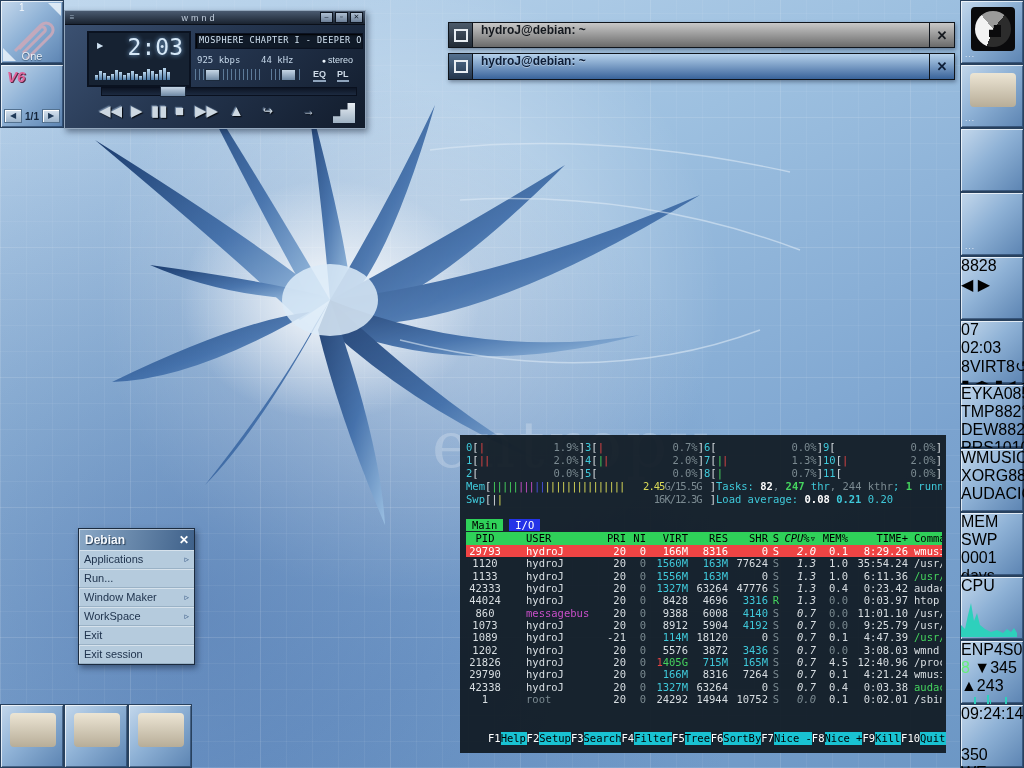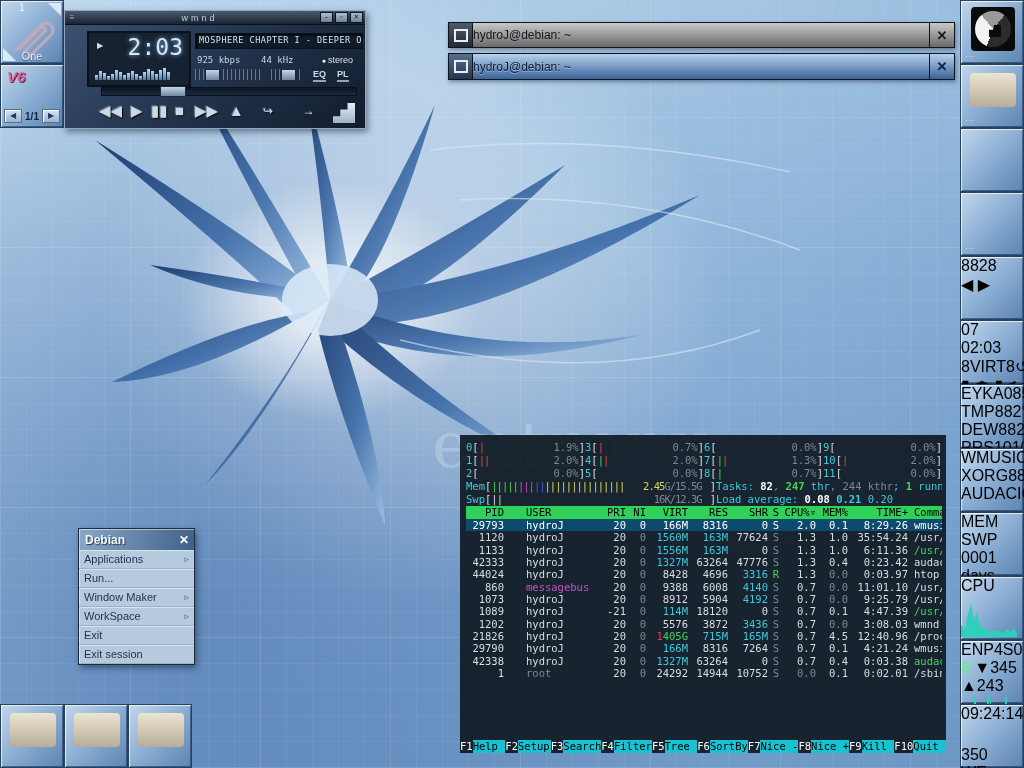--- a/index.html
+++ b/index.html
@@ -80,22 +80,22 @@
     clip-path:polygon(0 100%,0 66%,33% 66%,33% 33%,66% 33%,66% 0,100% 0,100% 100%);}
 
   
   .termbar{left:448px;width:505px;height:24px;display:flex;border:1px solid #10151c;box-shadow:1px 2px 4px rgba(10,20,40,.4);}
   #termbar1{top:22px;}
   #termbar2{top:53px;height:25px;}
   .term-mini{width:23px;background:linear-gradient(#4c5a6a,#222b36);border-right:1px solid #10151c;
     display:flex;align-items:center;justify-content:center;}
   #termbar2 .term-mini{background:linear-gradient(#55718f,#23354c);}
   .term-mini-glyph{width:10px;height:9px;border:2px solid #e8edf2;}
-  .term-title{flex:1;display:flex;align-items:center;
-    font-size:12px;font-weight:normal;}
+  .term-title{flex:1;display:flex;padding-left:8px;
+    font-size:12px;font-weight:bold;}
   #termbar1 .term-title{background:linear-gradient(#c8c8c8,#6a6a6a);color:#14181e;}
   #termbar2 .term-title{background:linear-gradient(#b6d2ec,#39639a);color:#0d1d36;text-shadow:0 1px 0 rgba(255,255,255,.35);}
   .term-close{width:24px;display:flex;align-items:center;justify-content:center;
     font-size:13px;font-weight:bold;border-left:1px solid #10151c;}
   #termbar1 .term-close{background:linear-gradient(#c8c8c8,#6a6a6a);color:#14181e;}
   #termbar2 .term-close{background:linear-gradient(#b6d2ec,#39639a);color:#0d1d36;}
 
   
   #htop{left:460px;top:435px;width:486px;height:318px;background:rgba(16,26,34,.93);
     font-family:"DejaVu Sans Mono",monospace;font-size:10.5px;line-height:13px;color:#d8dee2;}
@@ -106,35 +106,35 @@
   .hrow{display:flex;}
   .hbar{width:250px;display:flex;white-space:pre;position:relative;}
   .hbar .ticks{flex:1;letter-spacing:-1px;overflow:hidden;position:relative;}
   .hbar .val{position:absolute;right:8px;top:0;}
   .htxt{flex:1;white-space:pre;overflow:hidden;}
   #tabs{margin-top:13px;white-space:pre;}
   .tab-main{background:#2fd159;color:#000;padding:0 6px;}
   .tab-io{background:#2433e8;color:#fff;padding:0 6px;margin-left:6px;}
   #phead{display:flex;background:#2fd159;color:#000;white-space:pre;}
   .prow{display:flex;white-space:pre;height:12.35px;line-height:12.35px;}
-  .prow.sel{background:#0c4a6e;}
+  .prow.sel{background:#ef4444;}
   .pc{overflow:hidden;}
-  .c-pid{width:38px;text-align:right;}
+  .c-pid{width:38px;text-align:center;}
   .c-user{width:68px;padding-left:22px;}
   .c-pri{width:26px;text-align:right;margin-left:6px;}
   .c-ni{width:20px;text-align:right;}
   .c-virt{width:42px;text-align:right;}
   .c-res{width:40px;text-align:right;}
   .c-shr{width:40px;text-align:right;}
   .c-s{width:16px;text-align:center;}
-  .c-cpu{width:32px;text-align:right;}
+  .c-cpu{width:32px;text-align:right;font-style:italic;}
   .c-mem{width:32px;text-align:right;}
   .c-time{width:60px;text-align:right;}
   .c-cmd{flex:1;padding-left:6px;}
-  #fkeys{position:absolute;left:0;right:0;bottom:0;display:flex;white-space:pre;}
+  #fkeys{position:absolute;left:0;right:0;bottom:8px;display:flex;white-space:pre;padding-left:28px;}
   .fk-key{color:#fff;}
   .fk-lbl{background:#19c2d2;color:#000;width:44px;display:inline-block;}
 
   
   #menu{left:78px;top:528px;width:115px;box-shadow:2px 3px 6px rgba(10,20,40,.45);border:1px solid #1c2c40;}
   #menu-title{height:21px;background:linear-gradient(100deg,#8aa8c6,#3f618a);display:flex;align-items:center;
     box-shadow:inset 1px 1px 0 rgba(255,255,255,.5);}
   #menu-title-label{flex:1;padding-left:6px;font-size:12px;font-weight:bold;color:#f4f8fc;text-shadow:1px 1px 1px #233850;}
   #menu-close{width:20px;text-align:center;color:#fff;font-weight:bold;font-size:12px;}
   #menu-items{background:#b5cbdd;}
@@ -373,20 +373,21 @@
         <div class="meter"><span style="color: rgb(63, 201, 218);">11</span><span style="color: rgb(216, 222, 226);">[</span><span class="ticks"></span><span style="color: rgb(123, 138, 145);">0.0%</span><span style="color: rgb(216, 222, 226);">]</span></div>
       </div>
     <div class="hrow">
         <div class="hbar" id="membar"><span style="color: rgb(63, 201, 218);">Mem</span><span style="color: rgb(216, 222, 226);">[</span><span class="ticks"><span style="color: rgb(69, 211, 94);">|||||</span><span style="color: rgb(201, 79, 201);">|||</span><span style="color: rgb(73, 83, 224);">||</span><span style="color: rgb(217, 217, 87);">|||||||||||||||</span><span class="val"><span style="color: rgb(217, 217, 87);">2.45</span><span style="color: rgb(123, 138, 145);">G/15.5G</span></span></span><span style="color: rgb(216, 222, 226);">]</span></div>
         <div class="htxt" id="tasksline"><span style="color: rgb(63, 201, 218);">Tasks: </span><span style="color: rgb(255, 255, 255); font-weight: bold;">82</span><span style="color: rgb(123, 138, 145);">, </span><span style="color: rgb(69, 211, 94); font-weight: bold;">247</span><span style="color: rgb(63, 201, 218);"> thr</span><span style="color: rgb(123, 138, 145);">, 244 kthr</span><span style="color: rgb(63, 201, 218);">; </span><span style="color: rgb(69, 211, 94); font-weight: bold;">1</span><span style="color: rgb(63, 201, 218);"> runnin</span></div>
       </div>
     <div class="hrow">
         <div class="hbar" id="swpbar"><span style="color: rgb(63, 201, 218);">Swp</span><span style="color: rgb(216, 222, 226);">[</span><span class="ticks"><span style="color: rgb(216, 222, 226);">|</span><span style="color: rgb(217, 217, 87);">|</span><span class="val"><span style="color: rgb(123, 138, 145);">16K/12.3G</span></span></span><span style="color: rgb(216, 222, 226);">]</span></div>
         <div class="htxt" id="loadline"><span style="color: rgb(63, 201, 218);">Load average: </span><span style="color: rgb(255, 255, 255); font-weight: bold;">0.08 </span><span style="color: rgb(63, 201, 218); font-weight: bold;">0.21 </span><span style="color: rgb(63, 201, 218);">0.20</span></div>
       </div>
+    <div id="tabs"><span class="tab-main">Main</span><span class="tab-io">I/O</span></div>
     <div id="phead"><span class="pc c-pid">PID</span><span class="pc c-user">USER</span><span class="pc c-pri">PRI</span><span class="pc c-ni">NI</span><span class="pc c-virt">VIRT</span><span class="pc c-res">RES</span><span class="pc c-shr">SHR</span><span class="pc c-s">S</span><span class="pc c-cpu">CPU%▿</span><span class="pc c-mem">MEM%</span><span class="pc c-time">TIME+</span><span class="pc c-cmd">Command</span></div>
     <div id="prows">
         <div class="prow sel"><span class="pc c-pid"><span style="color: rgb(255, 255, 255);">29793</span></span><span class="pc c-user"><span style="color: rgb(255, 255, 255);">hydroJ</span></span><span class="pc c-pri"><span style="color: rgb(255, 255, 255);">20</span></span><span class="pc c-ni"><span style="color: rgb(255, 255, 255);">0</span></span><span class="pc c-virt"><span style="color: rgb(255, 255, 255);">166M</span></span><span class="pc c-res"><span style="color: rgb(255, 255, 255);">8316</span></span><span class="pc c-shr"><span style="color: rgb(255, 255, 255);">0</span></span><span class="pc c-s"><span style="color: rgb(255, 255, 255);">S</span></span><span class="pc c-cpu"><span style="color: rgb(255, 255, 255);">2.0</span></span><span class="pc c-mem"><span style="color: rgb(255, 255, 255);">0.1</span></span><span class="pc c-time"><span style="color: rgb(255, 255, 255);">8:29.26</span></span><span class="pc c-cmd"><span style="color: rgb(255, 255, 255);">wmusic</span></span></div>
         <div class="prow"><span class="pc c-pid"><span style="color: rgb(216, 222, 226);">1120</span></span><span class="pc c-user"><span style="color: rgb(216, 222, 226);">hydroJ</span></span><span class="pc c-pri"><span style="color: rgb(216, 222, 226);">20</span></span><span class="pc c-ni"><span style="color: rgb(123, 138, 145);">0</span></span><span class="pc c-virt"><span style="color: rgb(63, 201, 218);">1560M</span></span><span class="pc c-res"><span style="color: rgb(63, 201, 218);">163M</span></span><span class="pc c-shr"><span style="color: rgb(216, 222, 226);">77624</span></span><span class="pc c-s"><span style="color: rgb(123, 138, 145);">S</span></span><span class="pc c-cpu"><span style="color: rgb(216, 222, 226);">1.3</span></span><span class="pc c-mem"><span style="color: rgb(216, 222, 226);">1.0</span></span><span class="pc c-time"><span style="color: rgb(216, 222, 226);">35:54.24</span></span><span class="pc c-cmd"><span style="color: rgb(216, 222, 226);">/usr/lib/xorg</span></span></div>
         <div class="prow"><span class="pc c-pid"><span style="color: rgb(216, 222, 226);">1133</span></span><span class="pc c-user"><span style="color: rgb(216, 222, 226);">hydroJ</span></span><span class="pc c-pri"><span style="color: rgb(216, 222, 226);">20</span></span><span class="pc c-ni"><span style="color: rgb(123, 138, 145);">0</span></span><span class="pc c-virt"><span style="color: rgb(63, 201, 218);">1556M</span></span><span class="pc c-res"><span style="color: rgb(63, 201, 218);">163M</span></span><span class="pc c-shr"><span style="color: rgb(216, 222, 226);">0</span></span><span class="pc c-s"><span style="color: rgb(123, 138, 145);">S</span></span><span class="pc c-cpu"><span style="color: rgb(216, 222, 226);">1.3</span></span><span class="pc c-mem"><span style="color: rgb(216, 222, 226);">1.0</span></span><span class="pc c-time"><span style="color: rgb(216, 222, 226);">6:11.36</span></span><span class="pc c-cmd"><span style="color: rgb(69, 211, 94);">/usr/lib/xorg</span></span></div>
         <div class="prow"><span class="pc c-pid"><span style="color: rgb(216, 222, 226);">42333</span></span><span class="pc c-user"><span style="color: rgb(216, 222, 226);">hydroJ</span></span><span class="pc c-pri"><span style="color: rgb(216, 222, 226);">20</span></span><span class="pc c-ni"><span style="color: rgb(123, 138, 145);">0</span></span><span class="pc c-virt"><span style="color: rgb(63, 201, 218);">1327M</span></span><span class="pc c-res"><span style="color: rgb(216, 222, 226);">63264</span></span><span class="pc c-shr"><span style="color: rgb(216, 222, 226);">47776</span></span><span class="pc c-s"><span style="color: rgb(123, 138, 145);">S</span></span><span class="pc c-cpu"><span style="color: rgb(216, 222, 226);">1.3</span></span><span class="pc c-mem"><span style="color: rgb(216, 222, 226);">0.4</span></span><span class="pc c-time"><span style="color: rgb(216, 222, 226);">0:23.42</span></span><span class="pc c-cmd"><span style="color: rgb(216, 222, 226);">audacious</span></span></div>
         <div class="prow"><span class="pc c-pid"><span style="color: rgb(216, 222, 226);">44024</span></span><span class="pc c-user"><span style="color: rgb(216, 222, 226);">hydroJ</span></span><span class="pc c-pri"><span style="color: rgb(216, 222, 226);">20</span></span><span class="pc c-ni"><span style="color: rgb(123, 138, 145);">0</span></span><span class="pc c-virt"><span style="color: rgb(216, 222, 226);">8428</span></span><span class="pc c-res"><span style="color: rgb(216, 222, 226);">4696</span></span><span class="pc c-shr"><span style="color: rgb(63, 201, 218);">3316</span></span><span class="pc c-s"><span style="color: rgb(69, 211, 94);">R</span></span><span class="pc c-cpu"><span style="color: rgb(216, 222, 226);">1.3</span></span><span class="pc c-mem"><span style="color: rgb(123, 138, 145);">0.0</span></span><span class="pc c-time"><span style="color: rgb(216, 222, 226);">0:03.97</span></span><span class="pc c-cmd"><span style="color: rgb(216, 222, 226);">htop</span></span></div>
         <div class="prow"><span class="pc c-pid"><span style="color: rgb(216, 222, 226);">860</span></span><span class="pc c-user"><span style="color: rgb(201, 79, 201);">messagebus</span></span><span class="pc c-pri"><span style="color: rgb(216, 222, 226);">20</span></span><span class="pc c-ni"><span style="color: rgb(123, 138, 145);">0</span></span><span class="pc c-virt"><span style="color: rgb(216, 222, 226);">9388</span></span><span class="pc c-res"><span style="color: rgb(216, 222, 226);">6008</span></span><span class="pc c-shr"><span style="color: rgb(63, 201, 218);">4140</span></span><span class="pc c-s"><span style="color: rgb(123, 138, 145);">S</span></span><span class="pc c-cpu"><span style="color: rgb(216, 222, 226);">0.7</span></span><span class="pc c-mem"><span style="color: rgb(123, 138, 145);">0.0</span></span><span class="pc c-time"><span style="color: rgb(216, 222, 226);">11:01.10</span></span><span class="pc c-cmd"><span style="color: rgb(216, 222, 226);">/usr/bin/dbus</span></span></div>
         <div class="prow"><span class="pc c-pid"><span style="color: rgb(216, 222, 226);">1073</span></span><span class="pc c-user"><span style="color: rgb(216, 222, 226);">hydroJ</span></span><span class="pc c-pri"><span style="color: rgb(216, 222, 226);">20</span></span><span class="pc c-ni"><span style="color: rgb(123, 138, 145);">0</span></span><span class="pc c-virt"><span style="color: rgb(216, 222, 226);">8912</span></span><span class="pc c-res"><span style="color: rgb(216, 222, 226);">5904</span></span><span class="pc c-shr"><span style="color: rgb(63, 201, 218);">4192</span></span><span class="pc c-s"><span style="color: rgb(123, 138, 145);">S</span></span><span class="pc c-cpu"><span style="color: rgb(216, 222, 226);">0.7</span></span><span class="pc c-mem"><span style="color: rgb(123, 138, 145);">0.0</span></span><span class="pc c-time"><span style="color: rgb(216, 222, 226);">9:25.79</span></span><span class="pc c-cmd"><span style="color: rgb(216, 222, 226);">/usr/bin/dbus</span></span></div>
         <div class="prow"><span class="pc c-pid"><span style="color: rgb(216, 222, 226);">1089</span></span><span class="pc c-user"><span style="color: rgb(216, 222, 226);">hydroJ</span></span><span class="pc c-pri"><span style="color: rgb(216, 222, 226);">-21</span></span><span class="pc c-ni"><span style="color: rgb(123, 138, 145);">0</span></span><span class="pc c-virt"><span style="color: rgb(63, 201, 218);">114M</span></span><span class="pc c-res"><span style="color: rgb(216, 222, 226);">18120</span></span><span class="pc c-shr"><span style="color: rgb(216, 222, 226);">0</span></span><span class="pc c-s"><span style="color: rgb(123, 138, 145);">S</span></span><span class="pc c-cpu"><span style="color: rgb(216, 222, 226);">0.7</span></span><span class="pc c-mem"><span style="color: rgb(216, 222, 226);">0.1</span></span><span class="pc c-time"><span style="color: rgb(216, 222, 226);">4:47.39</span></span><span class="pc c-cmd"><span style="color: rgb(69, 211, 94);">/usr/bin/pipe</span></span></div>

